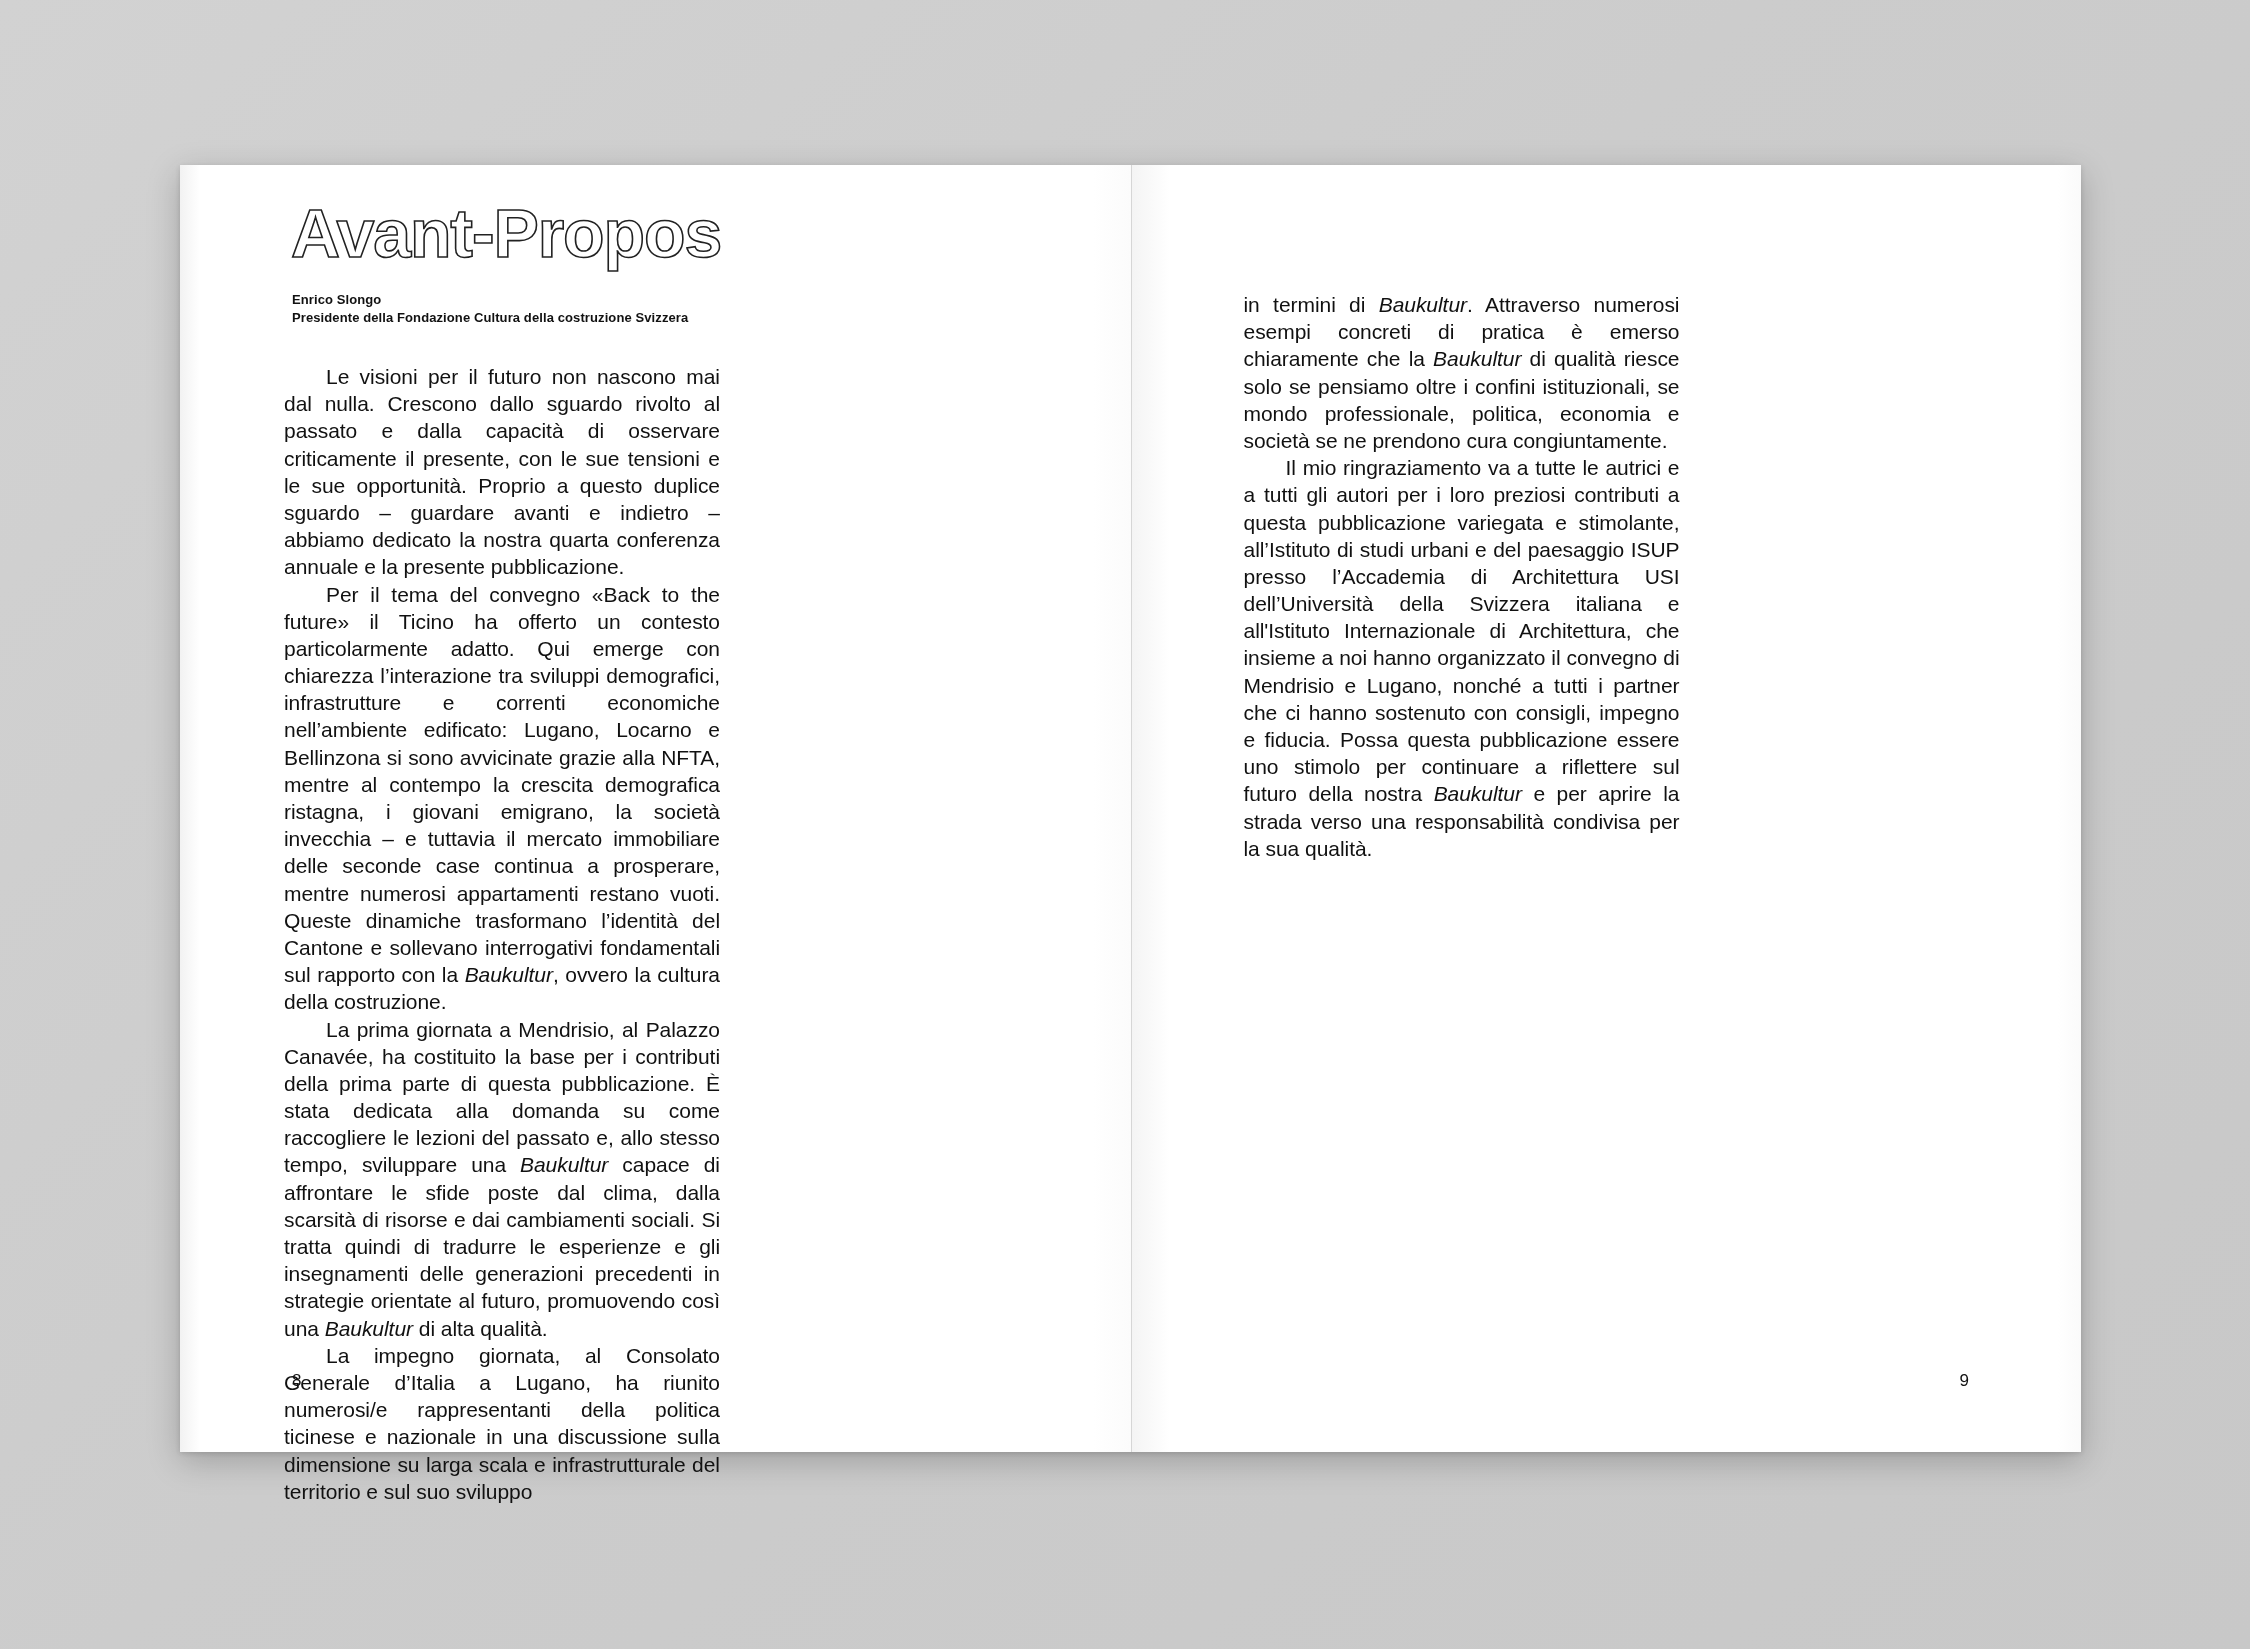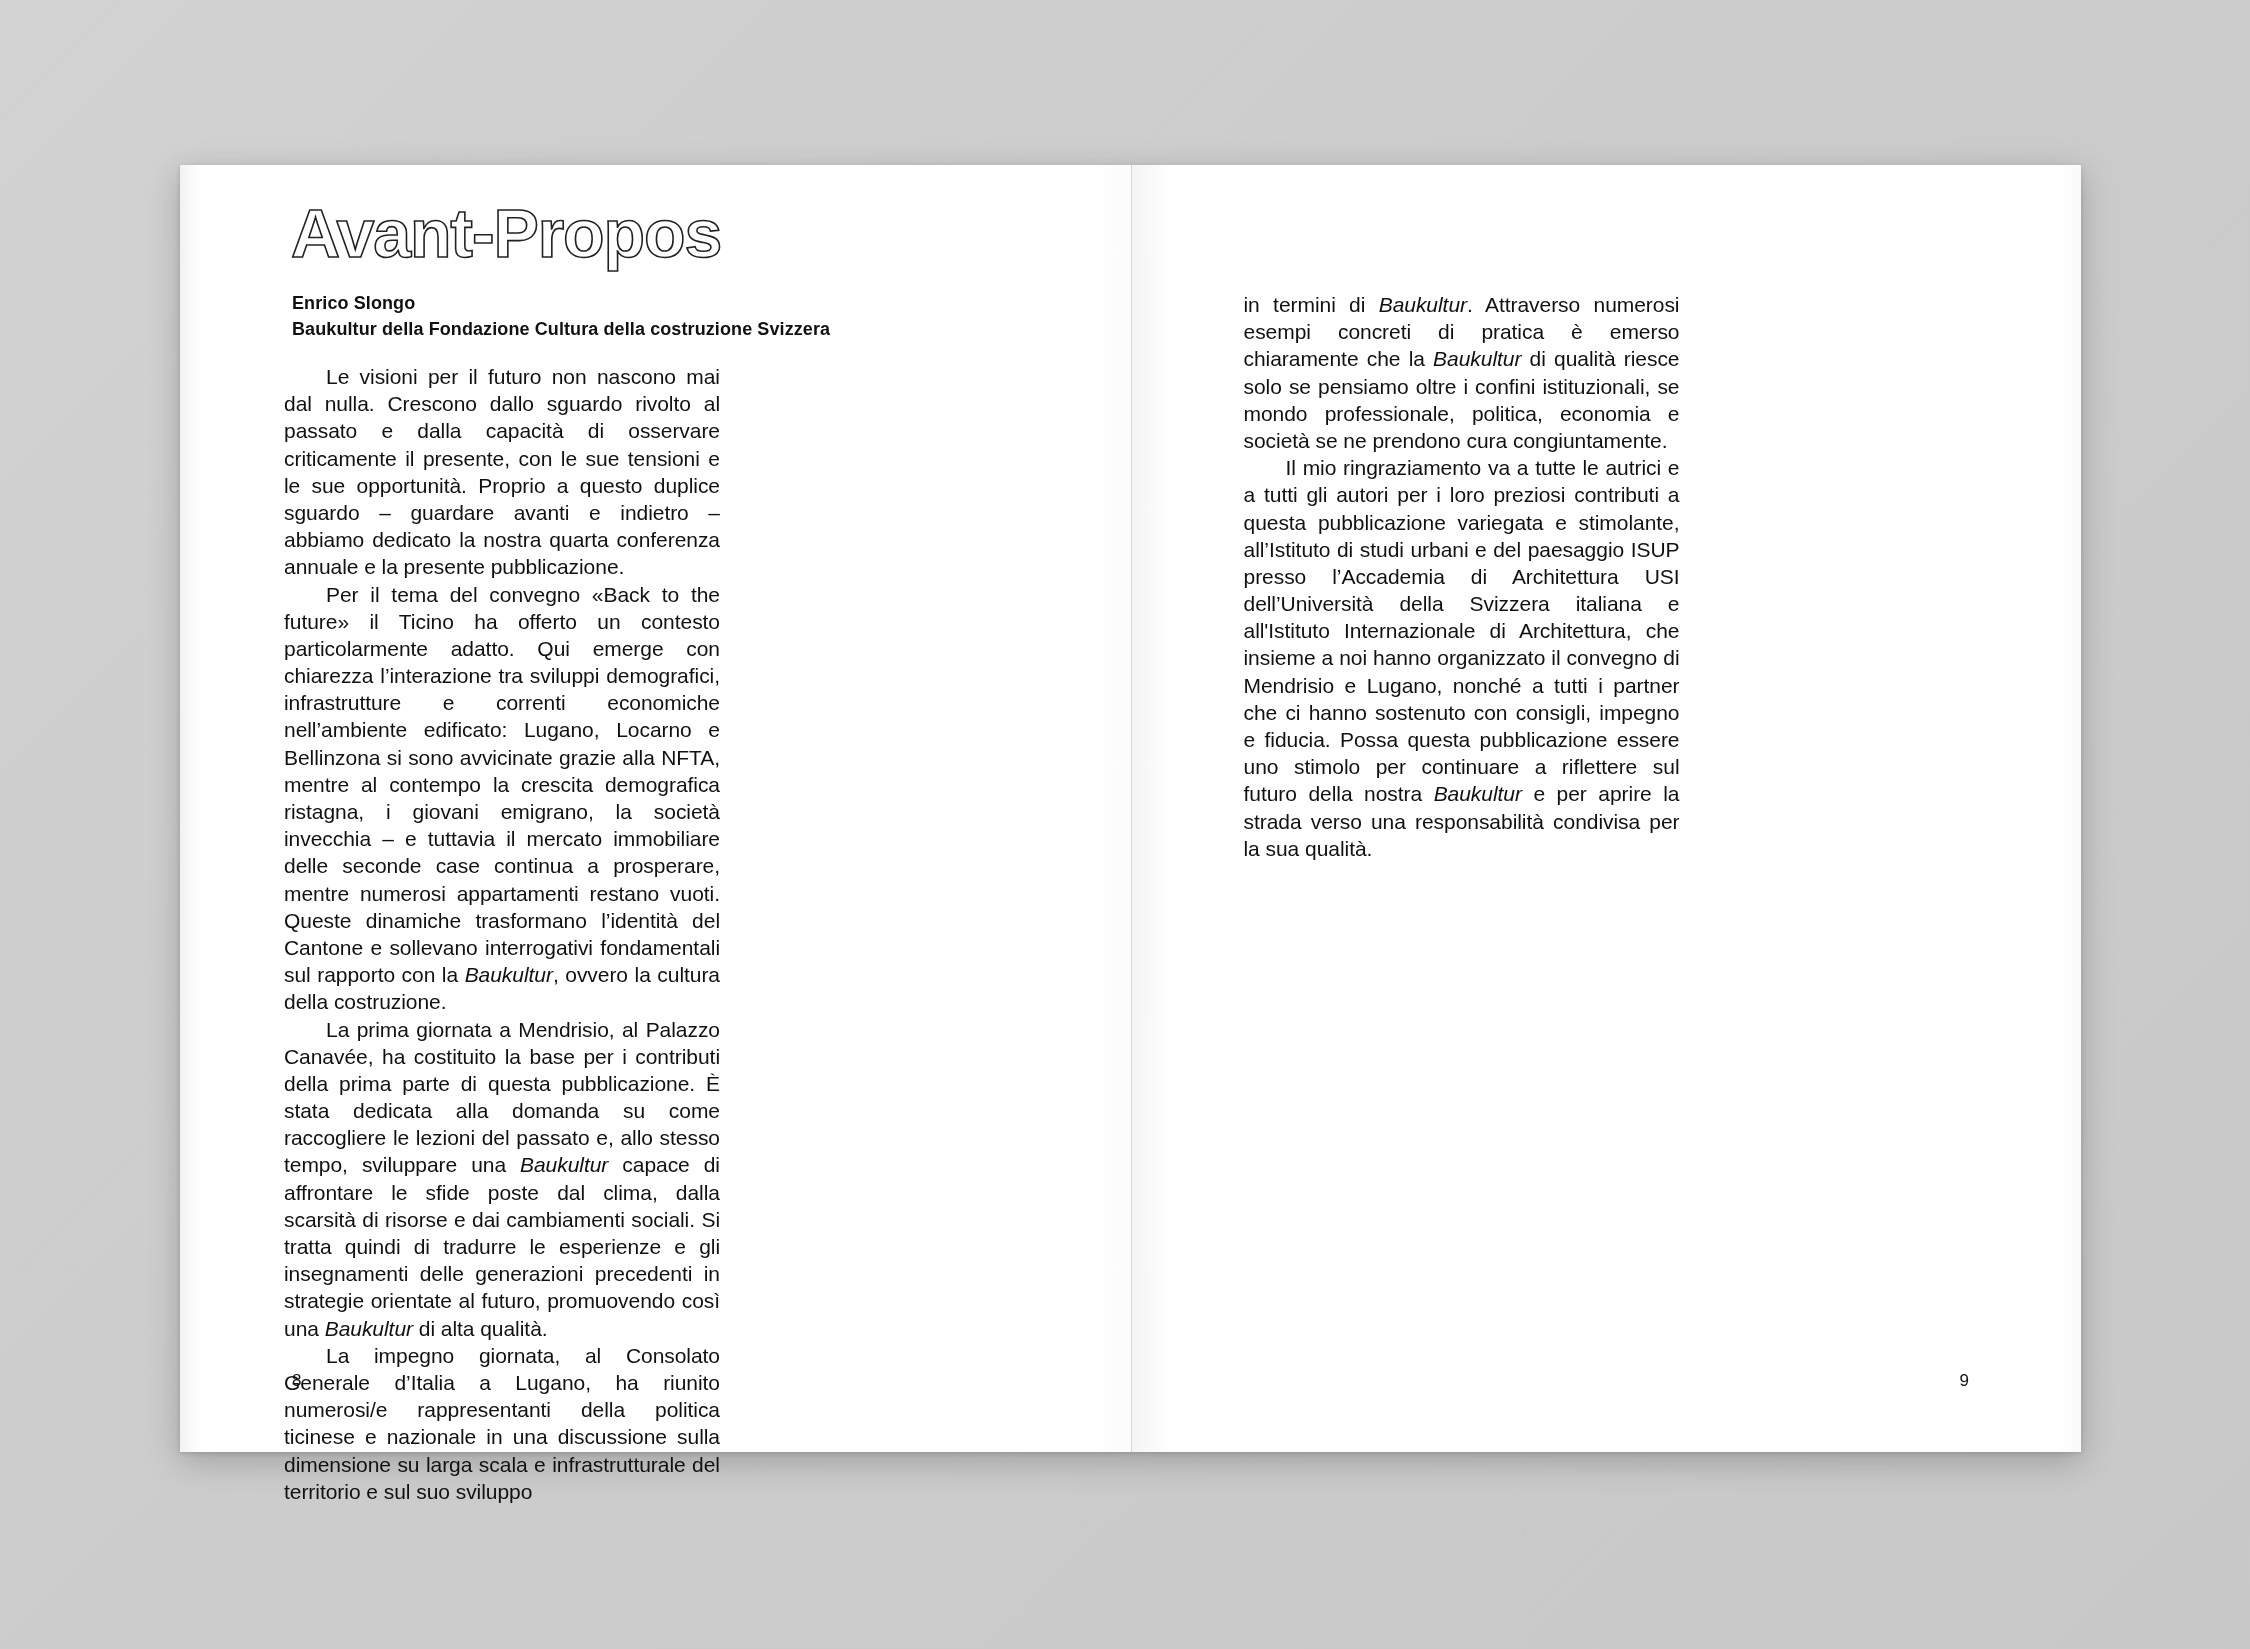--- a/index.html
+++ b/index.html
@@ -43,21 +43,21 @@
     letter-spacing:-1.1px;
     color:transparent;
     -webkit-text-stroke:1.6px #222;
     text-stroke:1.6px #222;
     white-space:nowrap;
     line-height:1;
   }
   .byline{
     position:absolute;
     left:112px;top:126px;
-    font-size:18px;
+    font-size:13px;
     font-weight:bold;
     color:#111;
     line-height:1.42;
     letter-spacing:0.1px;
   }
   .byline div{white-space:nowrap;}
 
   .col{
     position:absolute;
     width:436px;
@@ -91,21 +91,21 @@
 <div class="backdrop"></div>
 
 <div class="spread">
 
   <div class="page page-left">
 
     <div class="title">Avant-Propos</div>
 
     <div class="byline">
       <div>Enrico Slongo</div>
-      <div>Baukultur della Fondazione Cultura della costruzione Svizzera</div>
+      <div>Presidente della Fondazione Cultura della costruzione Svizzera</div>
     </div>
 
     <div class="col col-left">
       <p><span>Le visioni per il futuro non nascono mai dal nulla. Crescono dallo sguardo rivolto al passato e dalla capacità di osservare criticamente il presente, con le sue tensioni e le sue opportunità. Proprio a questo duplice sguardo – guardare avanti e indietro – abbiamo dedicato la nostra quarta conferenza annuale e la presente pubblicazione.</span></p>
 
       <p><span>Per il tema del convegno «Back to the future» il Ticino ha offerto un contesto particolarmente adatto. Qui emerge con chiarezza l’interazione tra sviluppi demografici, infrastrutture e correnti economiche nell’ambiente edificato: Lugano, Locarno e Bellinzona si sono avvicinate grazie alla NFTA, mentre al contempo la crescita demografica ristagna, i giovani emigrano, la società invecchia – e tuttavia il mercato immobiliare delle seconde case continua a prosperare, mentre numerosi appartamenti restano vuoti. Queste dinamiche trasformano l’identità del Cantone e sollevano interrogativi fondamentali sul rapporto con la </span><i>Baukultur</i><span>, ovvero la cultura della costruzione.</span></p>
 
       <p><span>La prima giornata a Mendrisio, al Palazzo Canavée, ha costituito la base per i contributi della prima parte di questa pubblicazione. È stata dedicata alla domanda su come raccogliere le lezioni del passato e, allo stesso tempo, sviluppare una </span><i>Baukultur</i><span> capace di affrontare le sfide poste dal clima, dalla scarsità di risorse e dai cambiamenti sociali. Si tratta quindi di tradurre le esperienze e gli insegnamenti delle generazioni precedenti in strategie orientate al futuro, promuovendo così una </span><i>Baukultur</i><span> di alta qualità.</span></p>
 
       <p><span>La impegno giornata, al Consolato Generale d’Italia a Lugano, ha riunito numerosi/e rappresentanti della politica ticinese e nazionale in una discussione sulla dimensione su larga scala e infrastrutturale del territorio e sul suo sviluppo</span></p>

